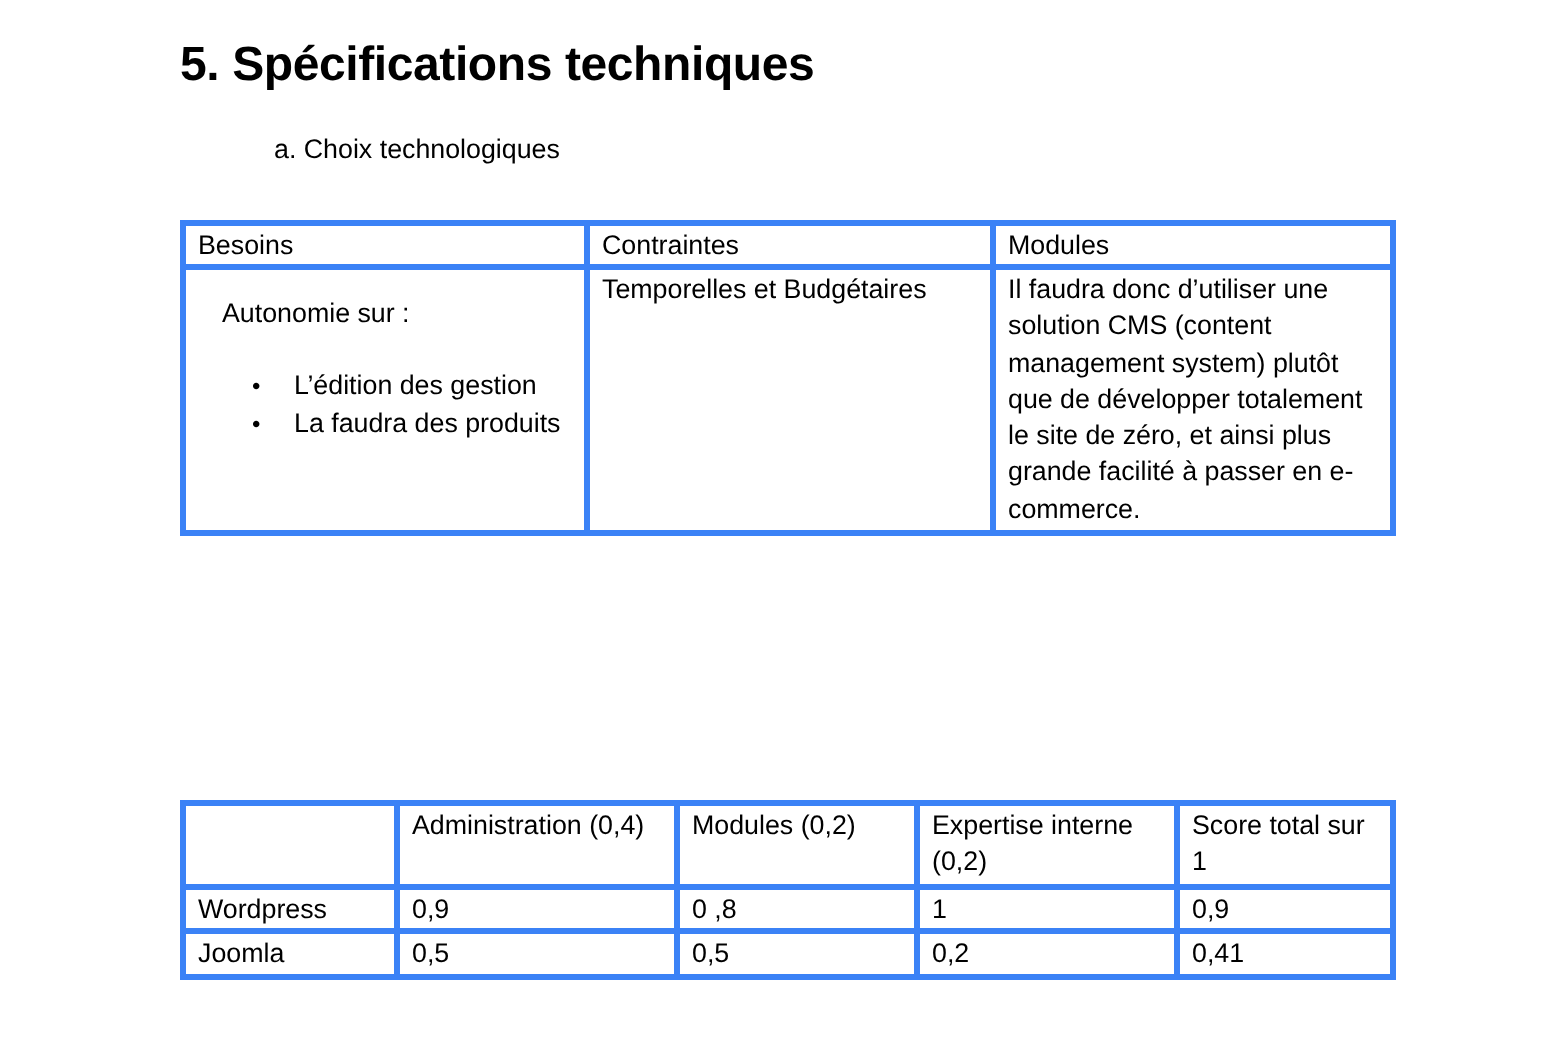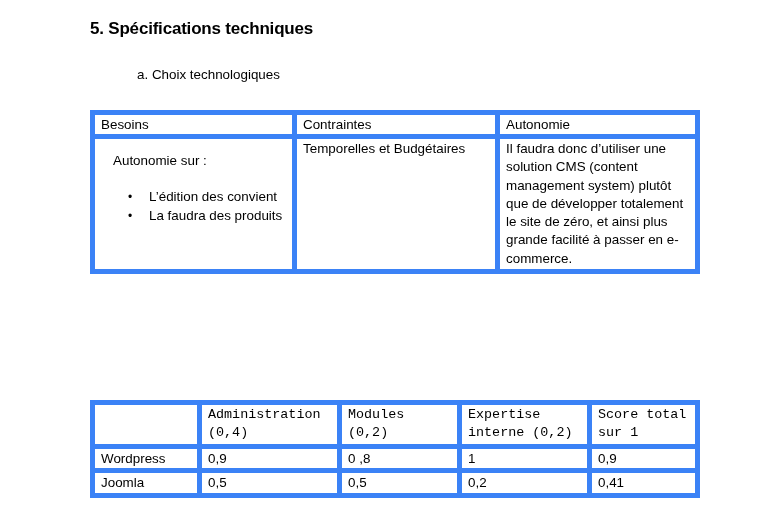--- a/index.html
+++ b/index.html
@@ -7,35 +7,35 @@
     position:relative;
     width:783px; height:527px;
     background:#ffffff;
     color:#000000;
     font-family:"Liberation Sans", sans-serif;
     overflow:hidden;
   }
   .title {
     position:absolute; left:90px; top:19px;
     margin:0;
-    font-size:17px; font-weight:700; line-height:1.2;
+    font-size:24px; font-weight:700; line-height:1.2;
     letter-spacing:-0.2px;
   }
   .subtitle {
     position:absolute; left:137px; top:67px;
     font-size:13.4px; line-height:1.2;
   }
   table.doc-table {
     position:absolute;
     border-collapse:collapse;
     table-layout:fixed;
     font-size:13.4px;
   }
   table.doc-table td {
-    border:5px solid #3b82f6;
+    border:3px solid #3b82f6;
     vertical-align:top;
     padding:1px 6px 1px 6px;
     line-height:18.3px;
     overflow:hidden;
   }
   .t1 { left:90px; top:110px; width:605px; }
   .t1 tr.hdr td { height:17px; line-height:17px; }
   .t1 .cell-intro { margin:12px; }
   .t1 ul.bullets {
     margin:18px 0 0 0;
@@ -48,21 +48,21 @@
     font-size:12px;
   }
   .para {
     position:absolute; left:90px; top:340px;
     margin:0; width:680px;
     font-size:13.4px; line-height:18.3px;
     letter-spacing:-0.15px;
   }
   .para b { font-weight:700; }
   .t2 { left:90px; top:400px; width:605px; }
-  .t2 tr.hdr td { height:34px;font-family:Liberation Mono, monospace; }
+  .t2 tr.hdr td { height:34px; }
   .t2 tr.data td { height:17px; line-height:17.5px; }
 </style>
 </head>
 <body>
 
 <div class="page">
 
   <h1 class="title">5. Spécifications techniques</h1>
 
   <div class="subtitle">a. Choix technologiques</div>
@@ -70,27 +70,27 @@
   <table class="doc-table t1">
     <colgroup>
       <col style="width:202px">
       <col style="width:203px">
       <col style="width:200px">
     </colgroup>
     <tbody>
       <tr class="hdr">
         <td>Besoins</td>
         <td>Contraintes</td>
-        <td>Autonomie</td>
+        <td>Modules</td>
       </tr>
       <tr>
         <td>
           <div class="cell-intro">Autonomie sur :</div>
           <ul class="bullets">
-            <li><span class="bullet-dot">•</span><span>L’édition des convient</span></li>
+            <li><span class="bullet-dot">•</span><span>L’édition des gestion</span></li>
             <li><span class="bullet-dot">•</span><span>La faudra des produits</span></li>
           </ul>
         </td>
         <td>Temporelles et Budgétaires</td>
         <td>Il faudra donc d’utiliser une solution CMS (content management system) plutôt que de développer totalement le site de zéro, et ainsi plus grande facilité à passer en e-commerce.</td>
       </tr>
     </tbody>
   </table>
 
 

